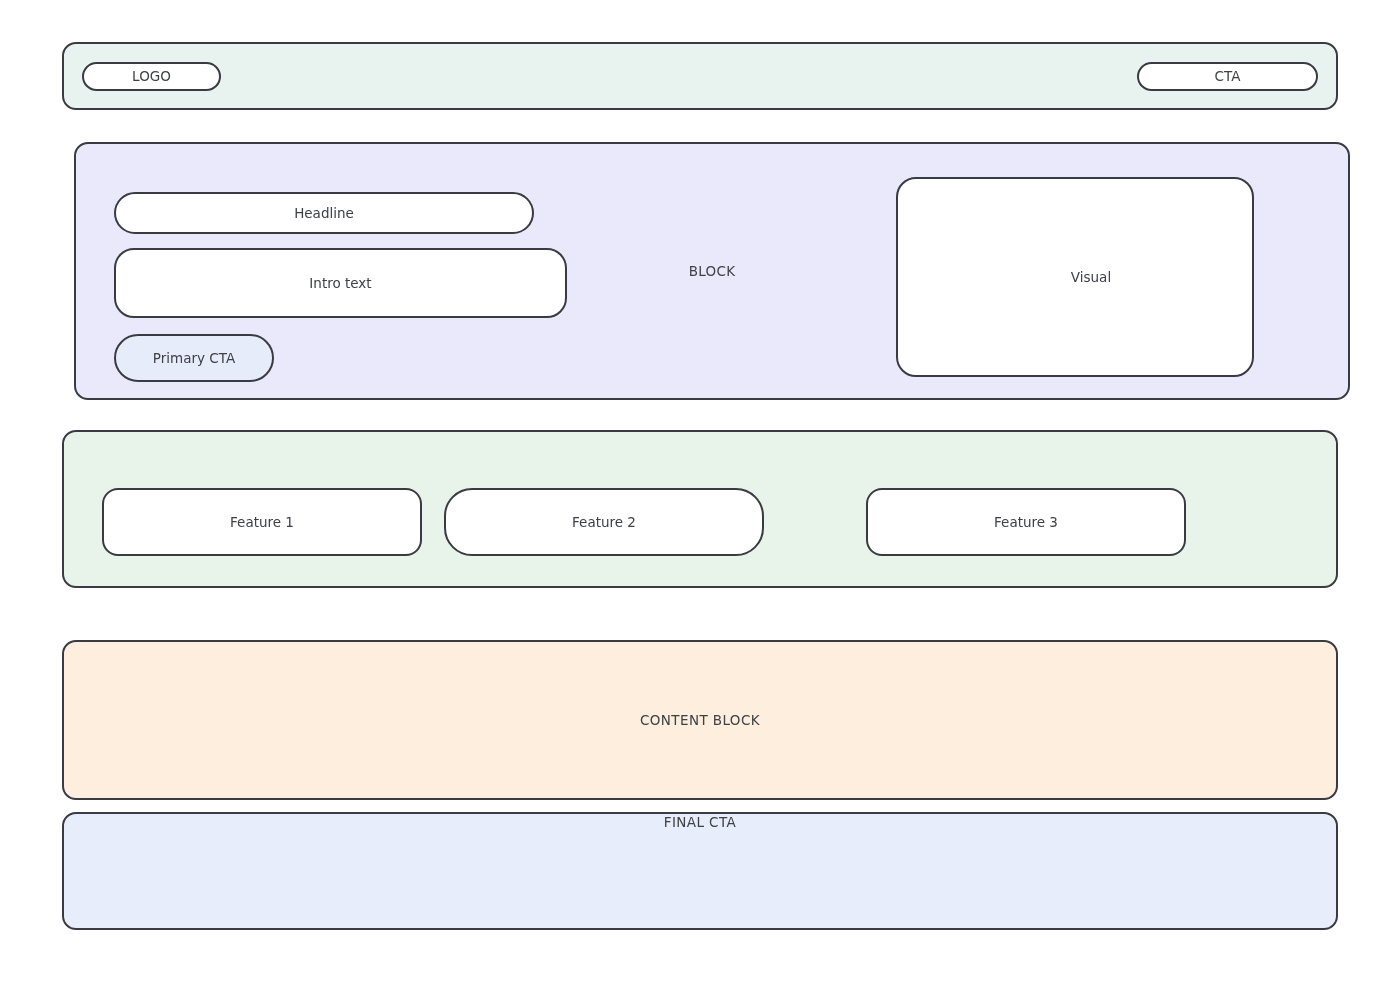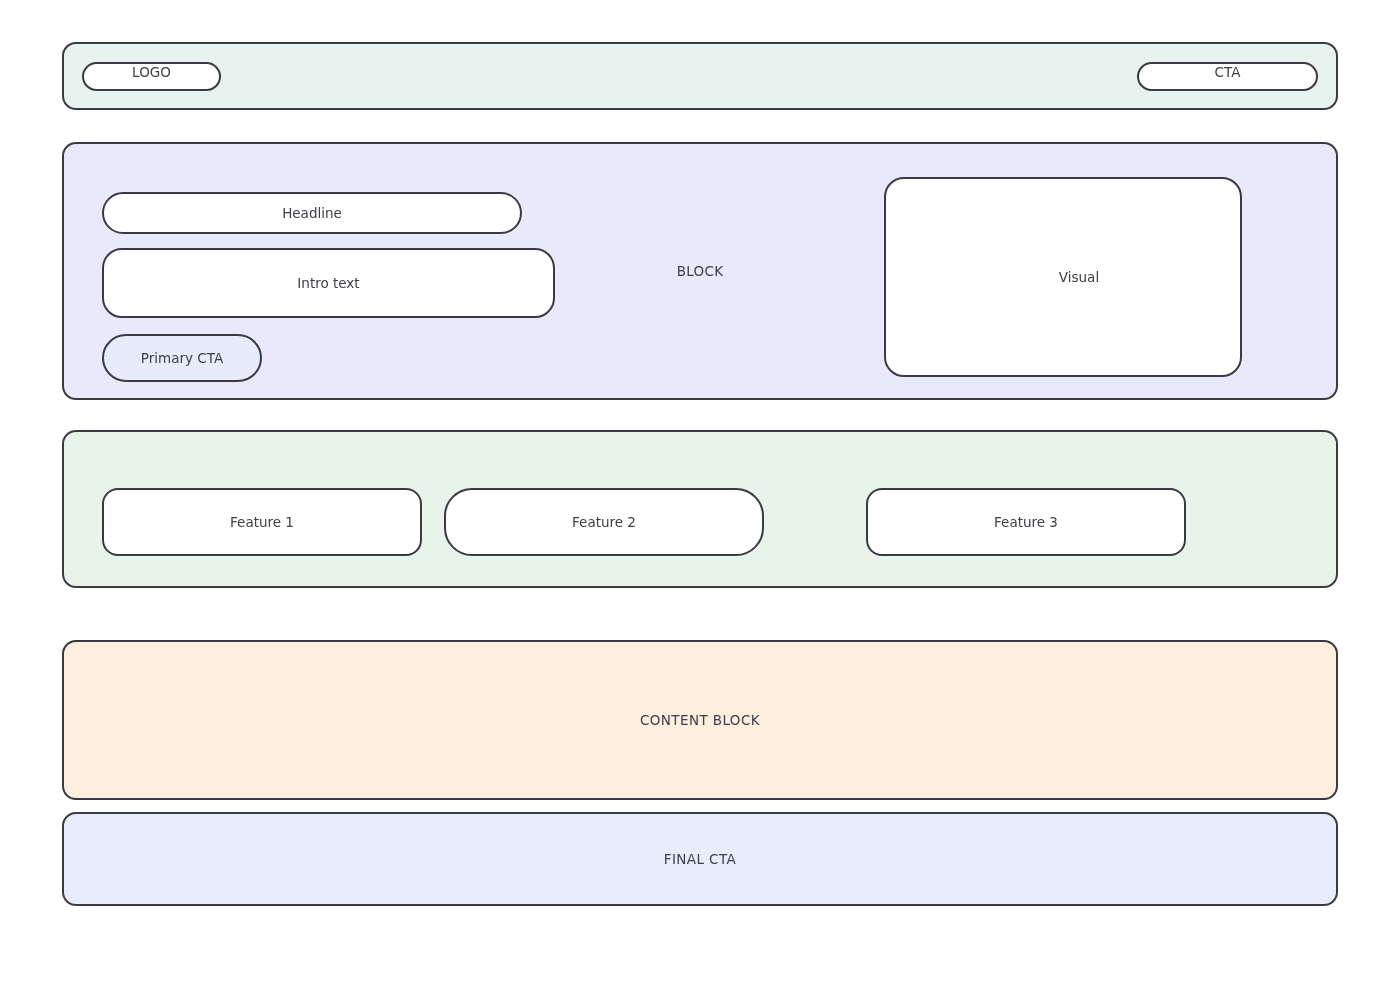--- a/index.html
+++ b/index.html
@@ -39,32 +39,34 @@
     top:42px;
     height:68px;
     background:var(--topbar-bg);
     display:flex;
     align-items:center;
     justify-content:space-between;
     padding:0 18px;
   }
   .pill{
     display:flex;
+    align-items:center;
     justify-content:center;
     height:29px;
     background:var(--box-bg);
     border:2px solid var(--border);
     border-radius:999px;
   }
   .pill-logo{width:139px;}
   .pill-cta{width:181px;}
   .hero{
     top:142px;
     height:258px;
     background:var(--hero-bg);
+    margin-left:12px;
   }
   .hero-headline{
     position:absolute;
     left:38px; top:48px;
     width:420px; height:42px;
     background:var(--box-bg);
     border:2px solid var(--border);
     border-radius:21px;
     display:flex; align-items:center; justify-content:center;
   }
@@ -122,23 +124,23 @@
   .feature-box:nth-of-type(3){left:758px;margin-left:44px;}
   .content-block{
     top:640px;
     height:160px;
     background:var(--content-bg);
     display:flex; align-items:center; justify-content:center;
     letter-spacing:0.4px;
   }
   .final-cta{
     top:812px;
-    height:94px;
+    height:118px;
     background:var(--final-bg);
-    display:flex; align-items:center; justify-content:center;
+    display:flex; align-items:flex-start; justify-content:center;
     letter-spacing:0.4px;
   }
 </style>
 </head>
 <body>
 
 <div class="page">
 
   <header class="section topbar">
     <div class="pill pill-logo">

